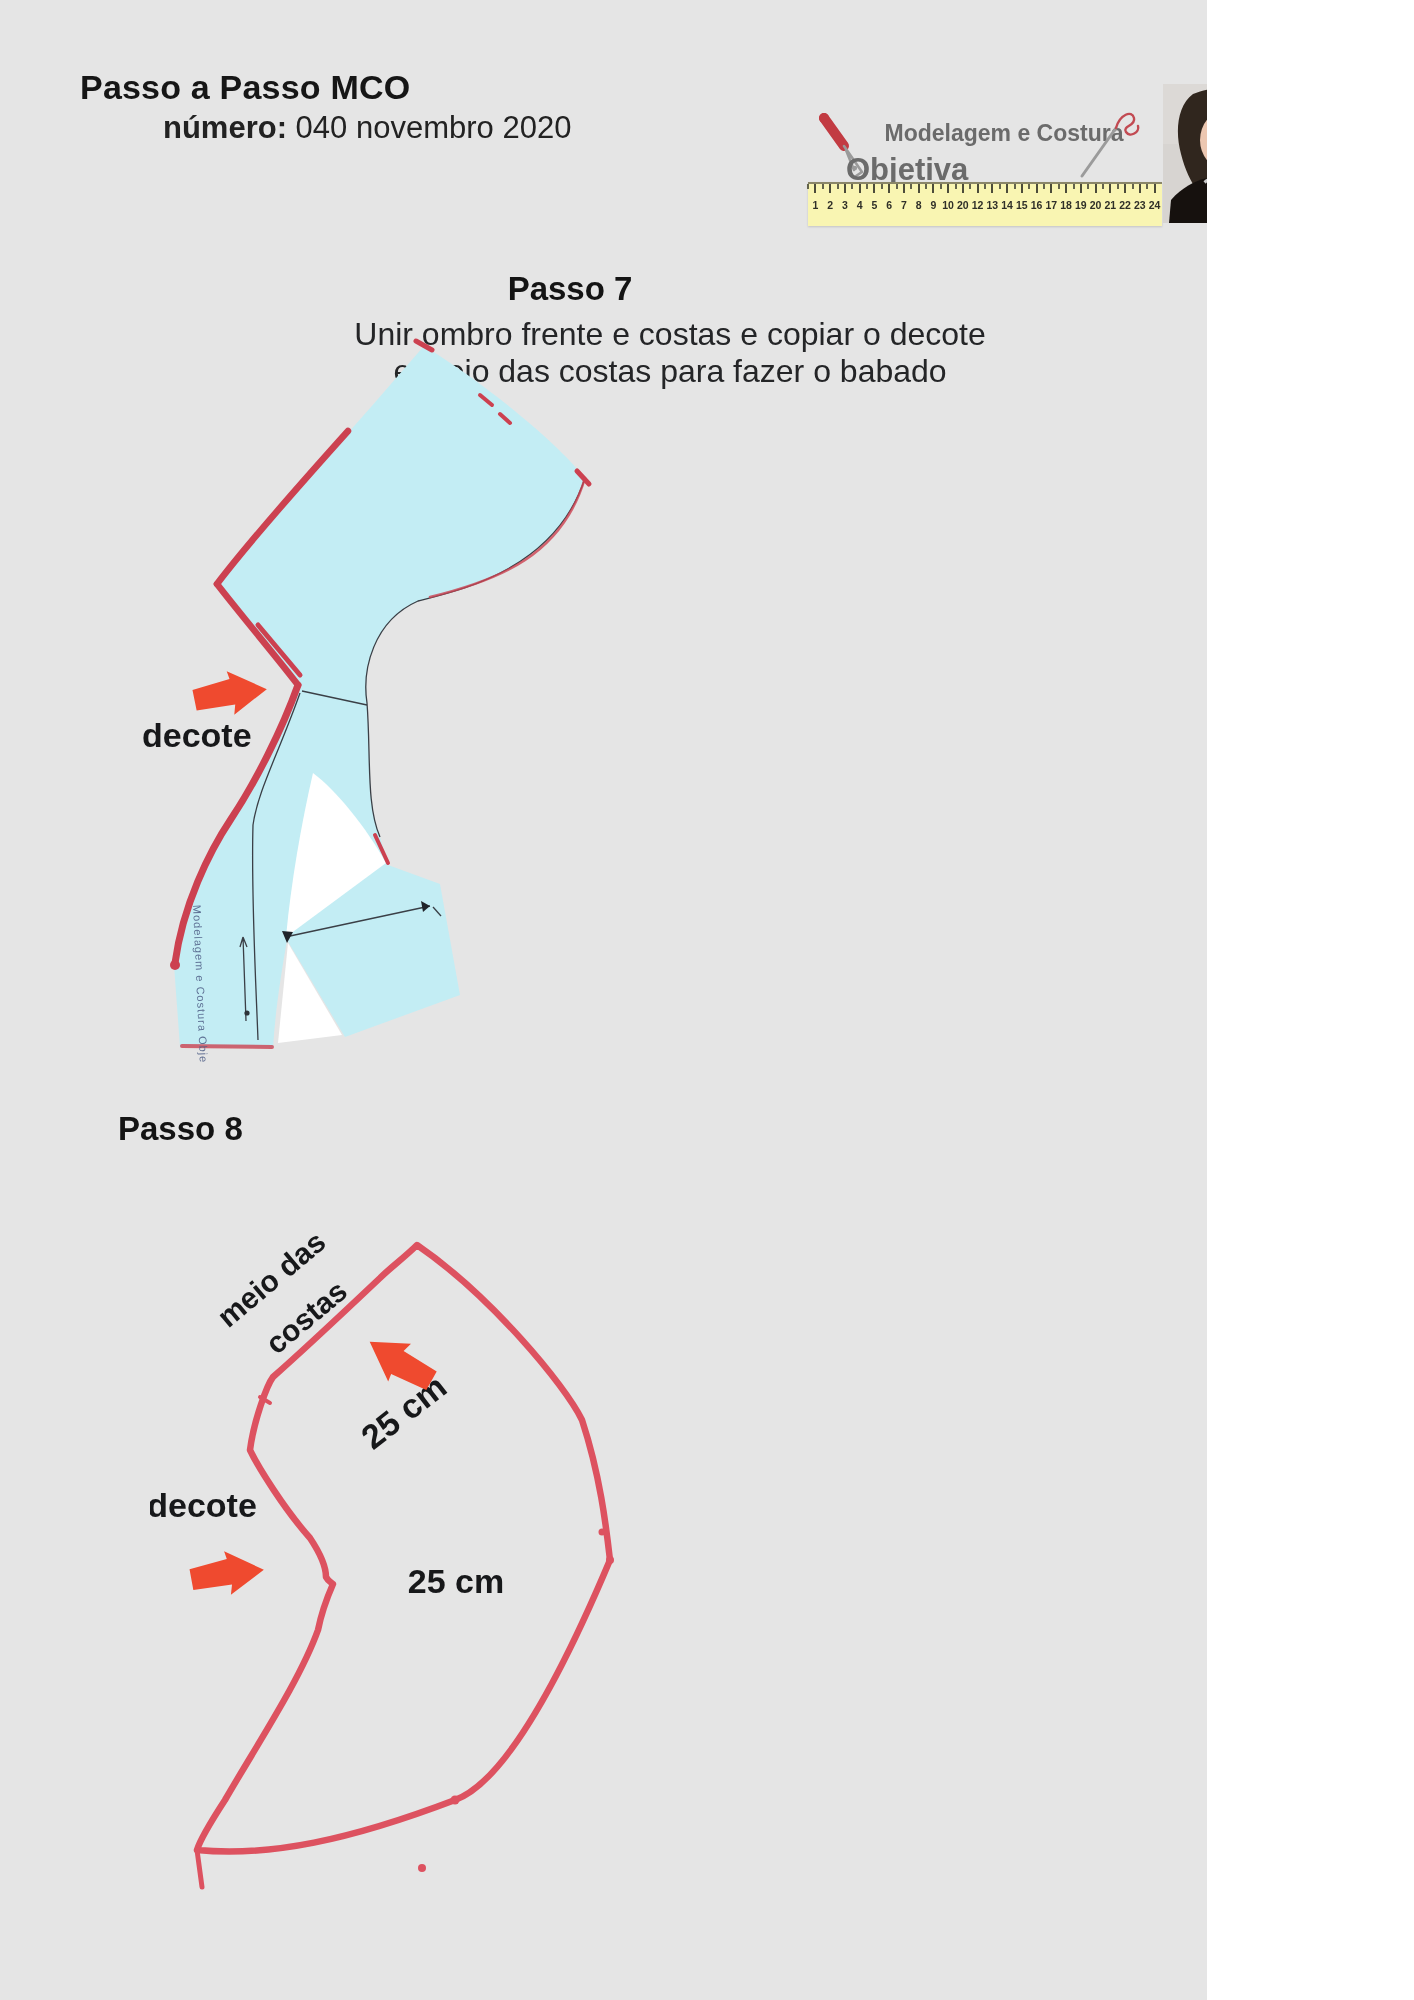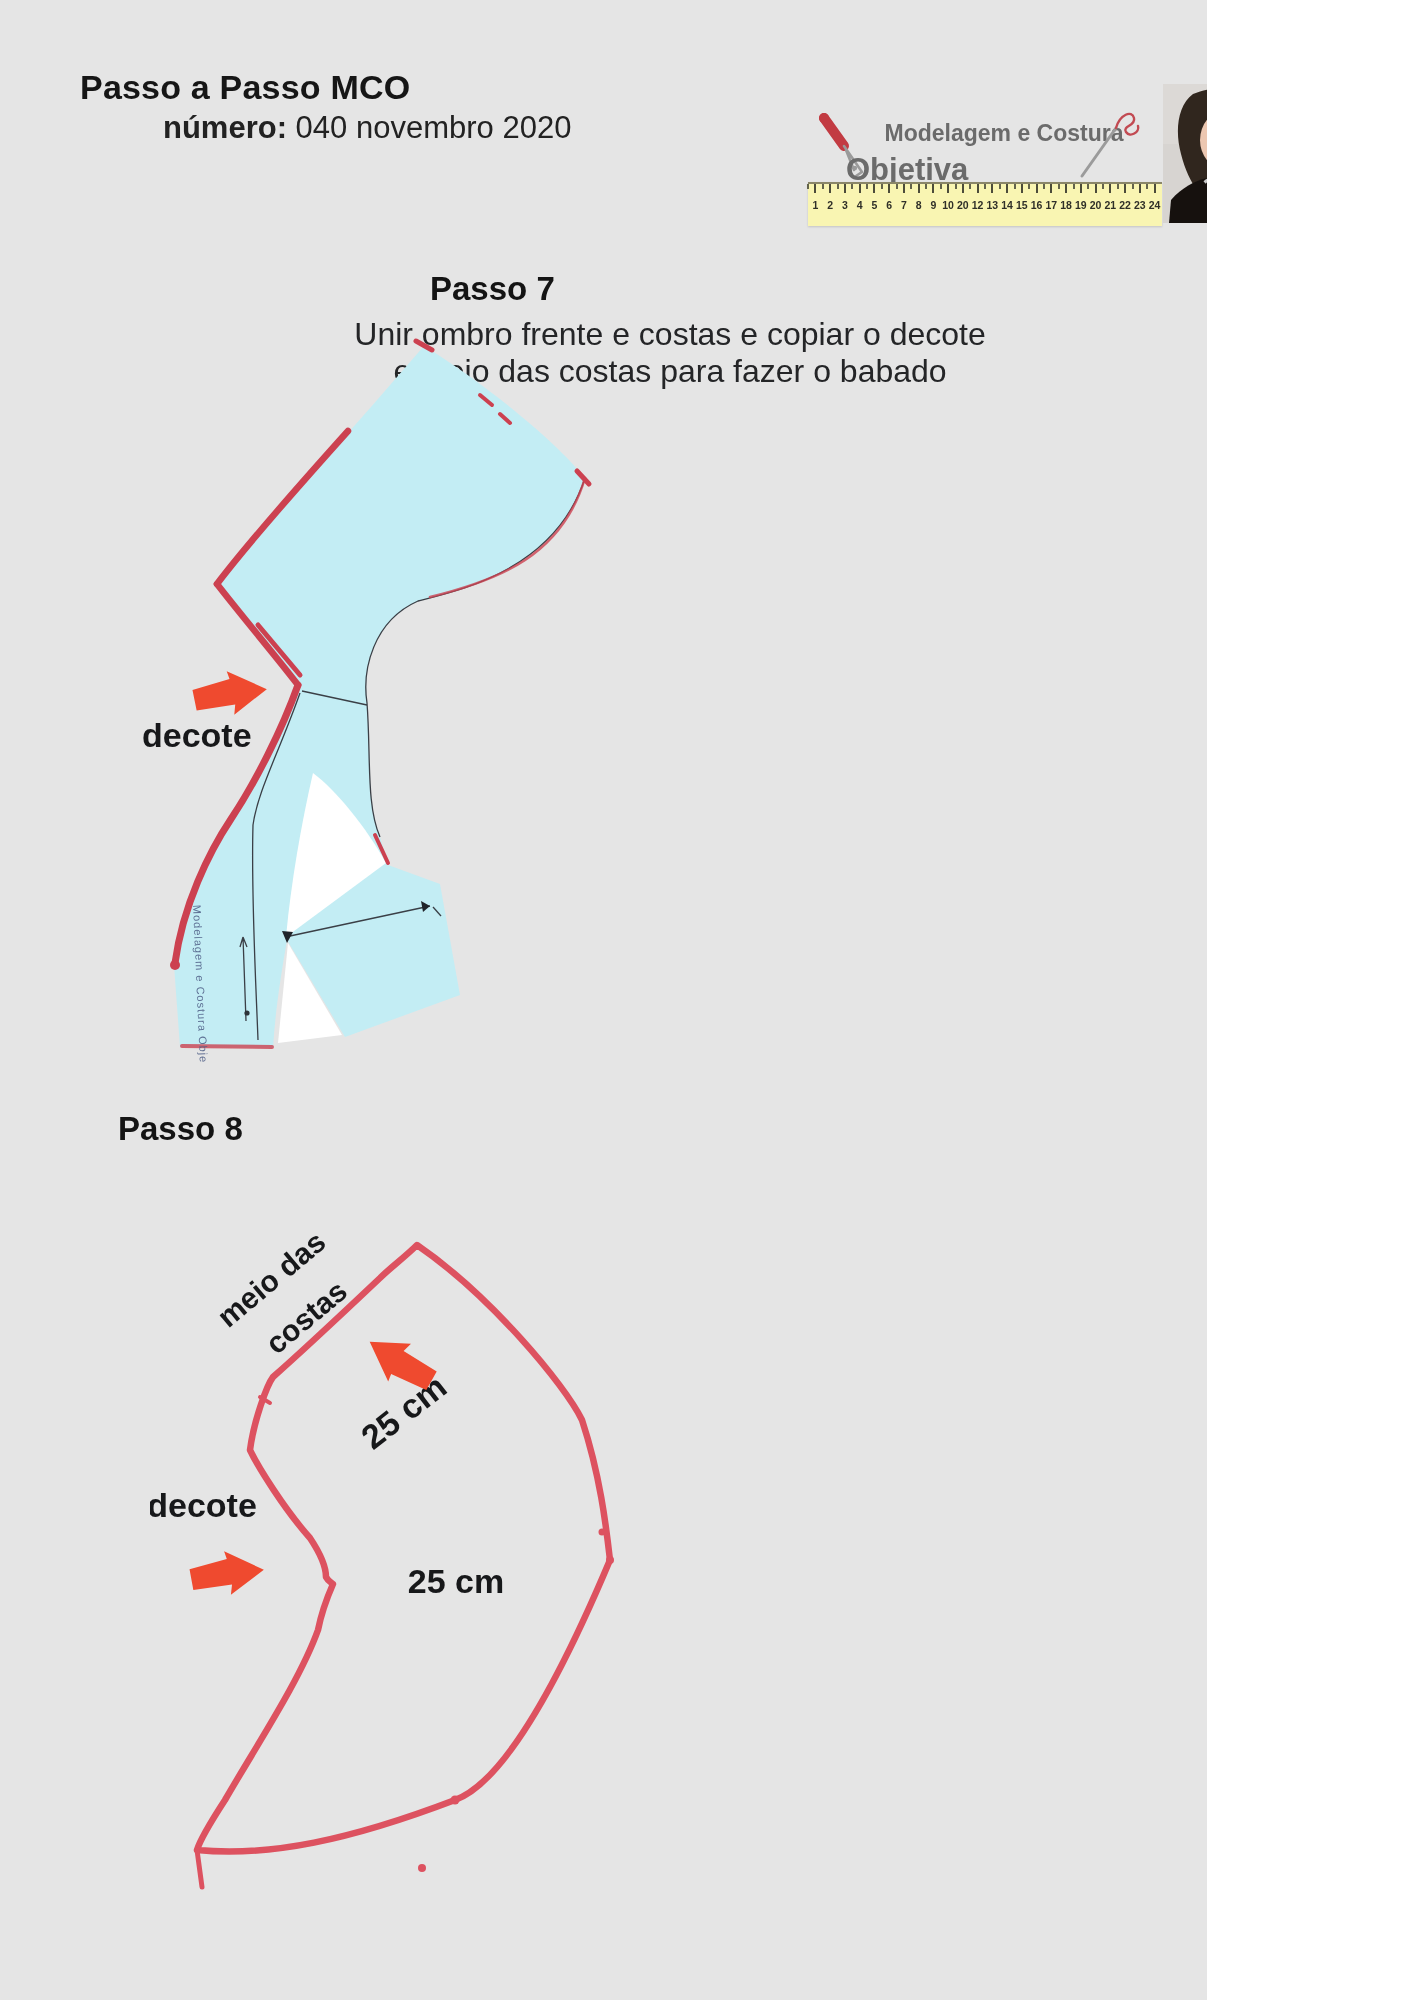--- a/index.html
+++ b/index.html
@@ -17,21 +17,21 @@
   .brand-l1{left:48px;top:62px;width:300px;text-align:center;font-size:23px;font-weight:700;color:#6b6b6b;}
   .brand-l2{left:40px;top:94px;width:300px;font-size:31px;font-weight:700;color:#6b6b6b;}
   .ruler{left:2px;top:124px;width:354px;height:42px;background:#f9f5b2;display:flex;
          border-top:2px solid #8a8668;box-shadow:0 1px 2px rgba(0,0,0,.15);}
   .rcell{flex:1;position:relative;text-align:center;}
   .rcell i{display:block;width:2px;height:9px;background:#4c4c3a;margin:0 auto 2px;}
   .rcell::after{content:'';position:absolute;left:-1px;top:0;width:2px;height:5px;background:#63634c;}
   .rcell b{font-size:10.5px;font-weight:700;color:#2f2f28;}
   .photo{left:357px;top:26px;width:167px;height:139px;overflow:hidden;background:#d7d4d1;}
   
-  .p7-head{left:430px;top:270px;width:280px;text-align:left;font-size:33px;font-weight:700;color:#141414;}
+  .p7-head{left:430px;top:270px;width:280px;text-align:center;font-size:33px;font-weight:700;color:#141414;}
   .p7-body{left:300px;top:316px;width:740px;text-align:center;font-size:32px;line-height:37px;color:#242527;}
   .p8-head{left:118px;top:1110px;font-size:33px;font-weight:700;color:#141414;}
   .p8-body{left:110px;top:1160px;width:800px;text-align:center;font-size:28px;line-height:40px;color:#242527;}
   svg text{font-family:"Liberation Sans",sans-serif;}
   .figlabel{font-size:34px;font-weight:700;fill:#17181a;}
   .figlabel-sm{font-size:30px;font-weight:700;fill:#17181a;}
   .watermark{font-size:11px;letter-spacing:1px;fill:#4d5d85;opacity:.85;}
 </style>
 </head>
 <body>

